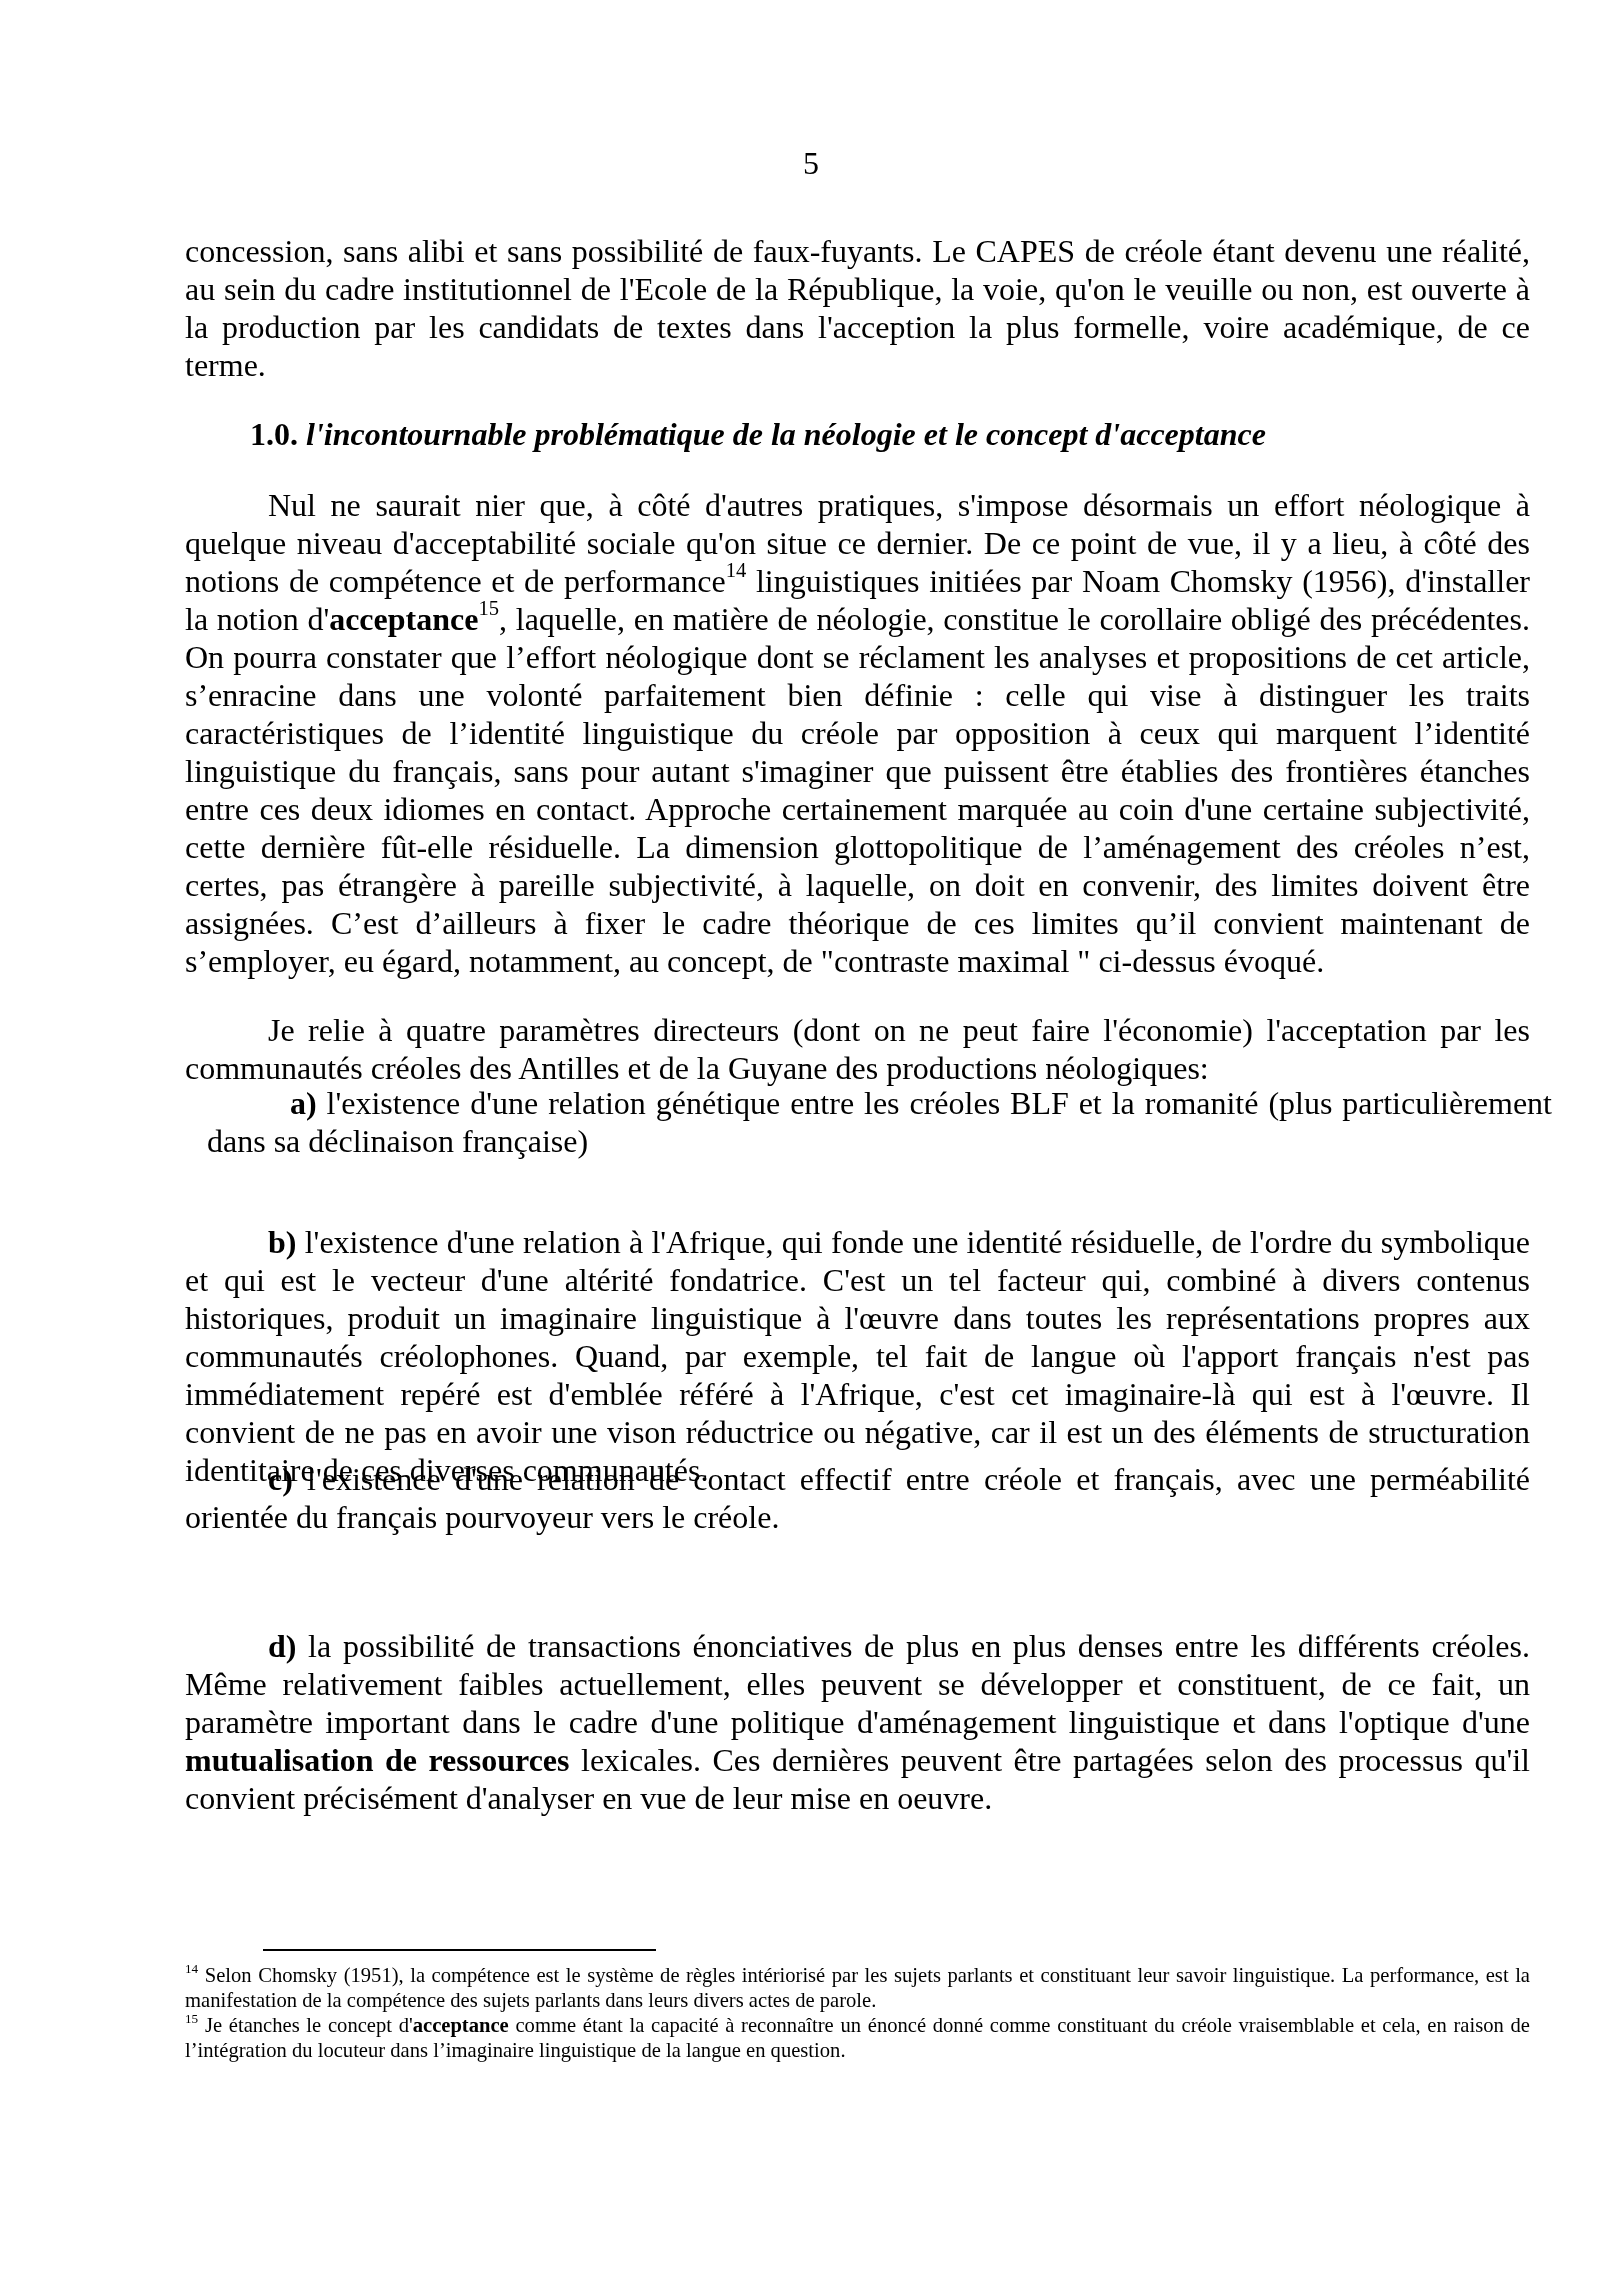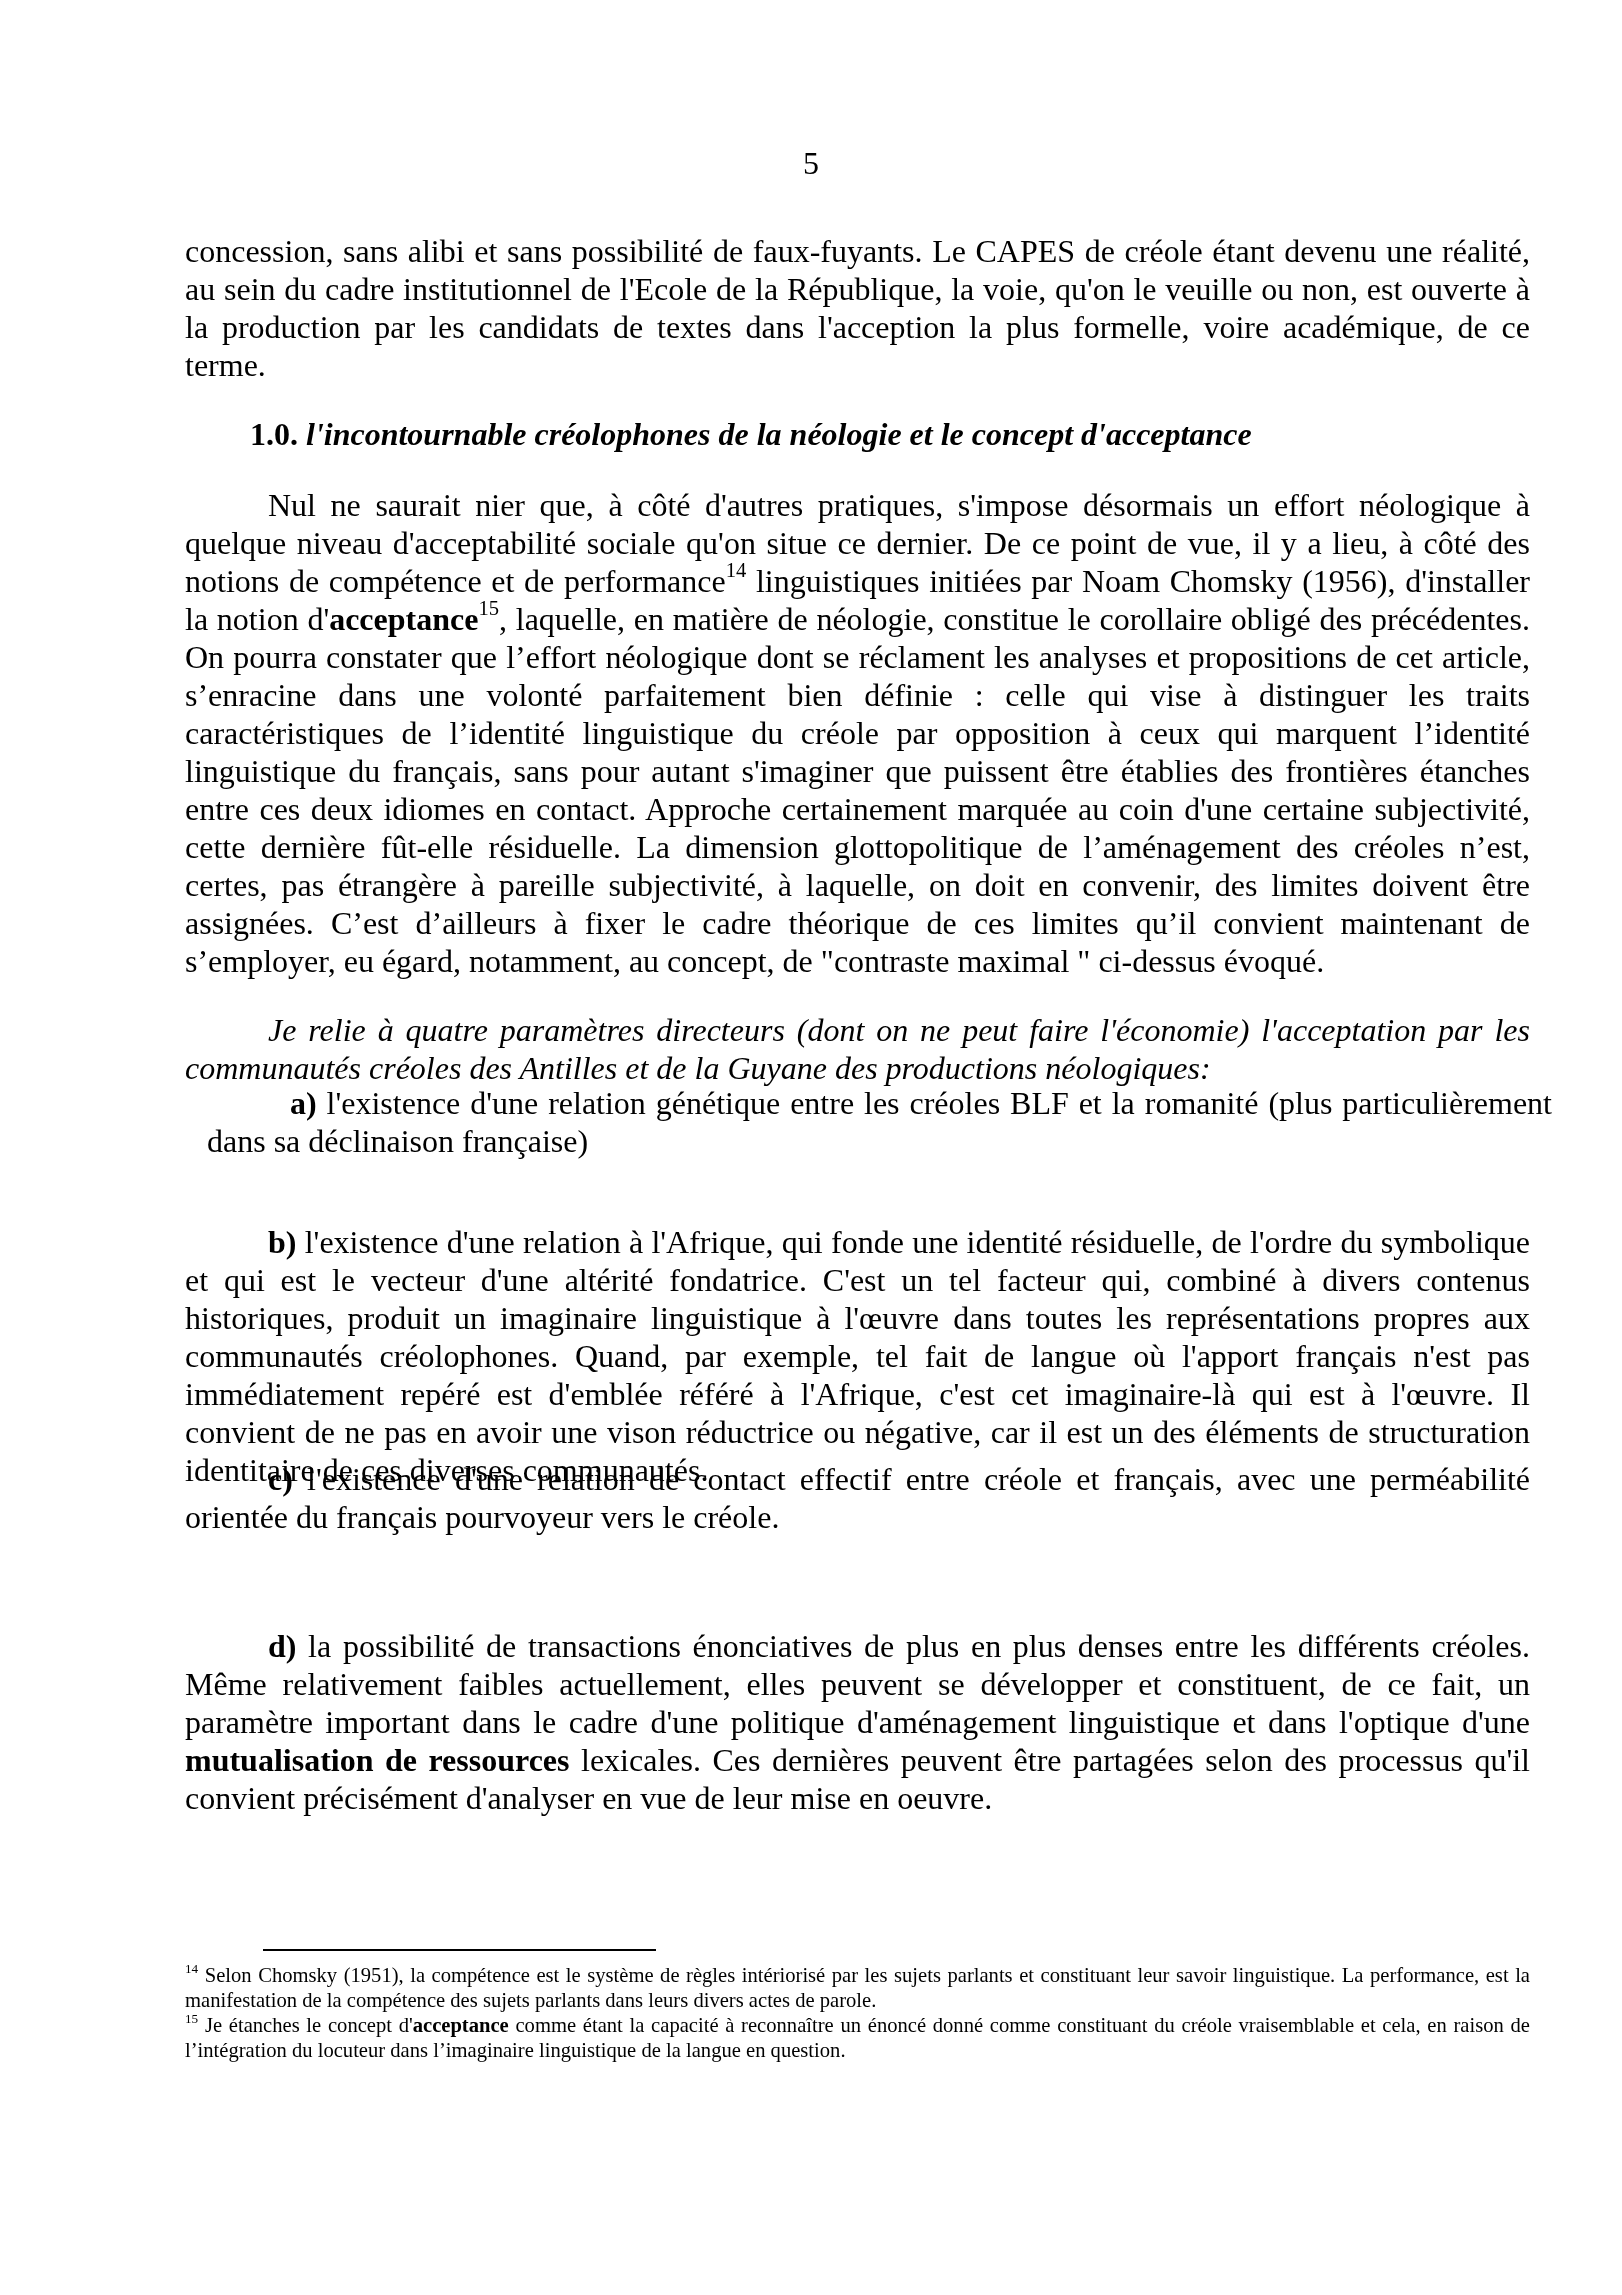--- a/index.html
+++ b/index.html
@@ -78,26 +78,26 @@
   </style>
 </head>
 <body>
 
 <div class="page-number">5</div>
 
 <p class="block" style="top:232px;">concession, sans alibi et sans possibilité de faux-fuyants. Le CAPES de créole étant devenu une réalité, au sein du cadre institutionnel de l'Ecole de la République, la voie, qu'on le veuille ou non, est ouverte à la production par les candidats de textes dans l'acception la plus formelle, voire académique, de ce terme.</p>
 
 <h2 class="heading" style="top:415px;">
   <span class="num">1.0.</span>
-  <span class="title">l'incontournable créolophones de la néologie et le concept d'acceptance</span>
+  <span class="title">l'incontournable problématique de la néologie et le concept d'acceptance</span>
 </h2>
 
 <p class="block indent" style="top:486px;"><span>Nul ne saurait nier que, à côté d'autres pratiques, s'impose désormais un effort néologique à quelque niveau d'acceptabilité sociale qu'on situe ce dernier. De ce point de vue, il y a lieu, à côté des notions de compétence et de performance</span><sup>14</sup><span> linguistiques initiées par Noam Chomsky (1956), d'installer la notion d'</span><b>acceptance</b><sup>15</sup><span>, laquelle, en matière de néologie, constitue le corollaire obligé des précédentes. On pourra constater que l’effort néologique dont se réclament les analyses et propositions de cet article, s’enracine dans une volonté parfaitement bien définie : celle qui vise à distinguer les traits caractéristiques de l’identité linguistique du créole par opposition à ceux qui marquent l’identité linguistique du français, sans pour autant s'imaginer que puissent être établies des frontières étanches entre ces deux idiomes en contact. Approche certainement marquée au coin d'une certaine subjectivité, cette dernière fût-elle résiduelle. La dimension glottopolitique de l’aménagement des créoles n’est, certes, pas étrangère à pareille subjectivité, à laquelle, on doit en convenir, des limites doivent être assignées. C’est d’ailleurs à fixer le cadre théorique de ces limites qu’il convient maintenant de s’employer, eu égard, notamment, au concept, de "contraste maximal " ci-dessus évoqué.</span></p>
 
-<p class="block indent" style="top:1011px;font-style:italic;">Je relie à quatre paramètres directeurs (dont on ne peut faire l'économie) l'acceptation par les communautés créoles des Antilles et de la Guyane des productions néologiques:</p>
+<p class="block indent" style="top:1011px;">Je relie à quatre paramètres directeurs (dont on ne peut faire l'économie) l'acceptation par les communautés créoles des Antilles et de la Guyane des productions néologiques:</p>
 
 <p class="block indent" style="top:1084px;margin-left:22px;"><b>a)</b><span> l'existence d'une relation génétique entre les créoles BLF et la romanité (plus particulièrement dans sa déclinaison française)</span></p>
 
 <p class="block indent" style="top:1223px;"><b>b)</b><span> l'existence d'une relation à l'Afrique, qui fonde une identité résiduelle, de l'ordre du symbolique et qui est le vecteur d'une altérité fondatrice. C'est un tel facteur qui, combiné à divers contenus historiques, produit un imaginaire linguistique à l'œuvre dans toutes les représentations propres aux communautés créolophones. Quand, par exemple, tel fait de langue où l'apport français n'est pas immédiatement repéré est d'emblée référé à l'Afrique, c'est cet imaginaire-là qui est à l'œuvre. Il convient de ne pas en avoir une vison réductrice ou négative, car il est un des éléments de structuration identitaire de ces diverses communautés.</span></p>
 
 <p class="block indent" style="top:1434px;margin-top:26px;"><b>c)</b><span> l'existence d'une relation de contact effectif entre créole et français, avec une perméabilité orientée du français pourvoyeur vers le créole.</span></p>
 
 <p class="block indent" style="top:1627px;"><b>d)</b><span> la possibilité de transactions énonciatives de plus en plus denses entre les différents créoles. Même relativement faibles actuellement, elles peuvent se développer et constituent, de ce fait, un paramètre important dans le cadre d'une politique d'aménagement linguistique et dans l'optique d'une </span><b>mutualisation de ressources</b><span> lexicales. Ces dernières peuvent être partagées selon des processus qu'il convient précisément d'analyser en vue de leur mise en oeuvre.</span></p>
 
 <div class="footnote-rule"></div>

